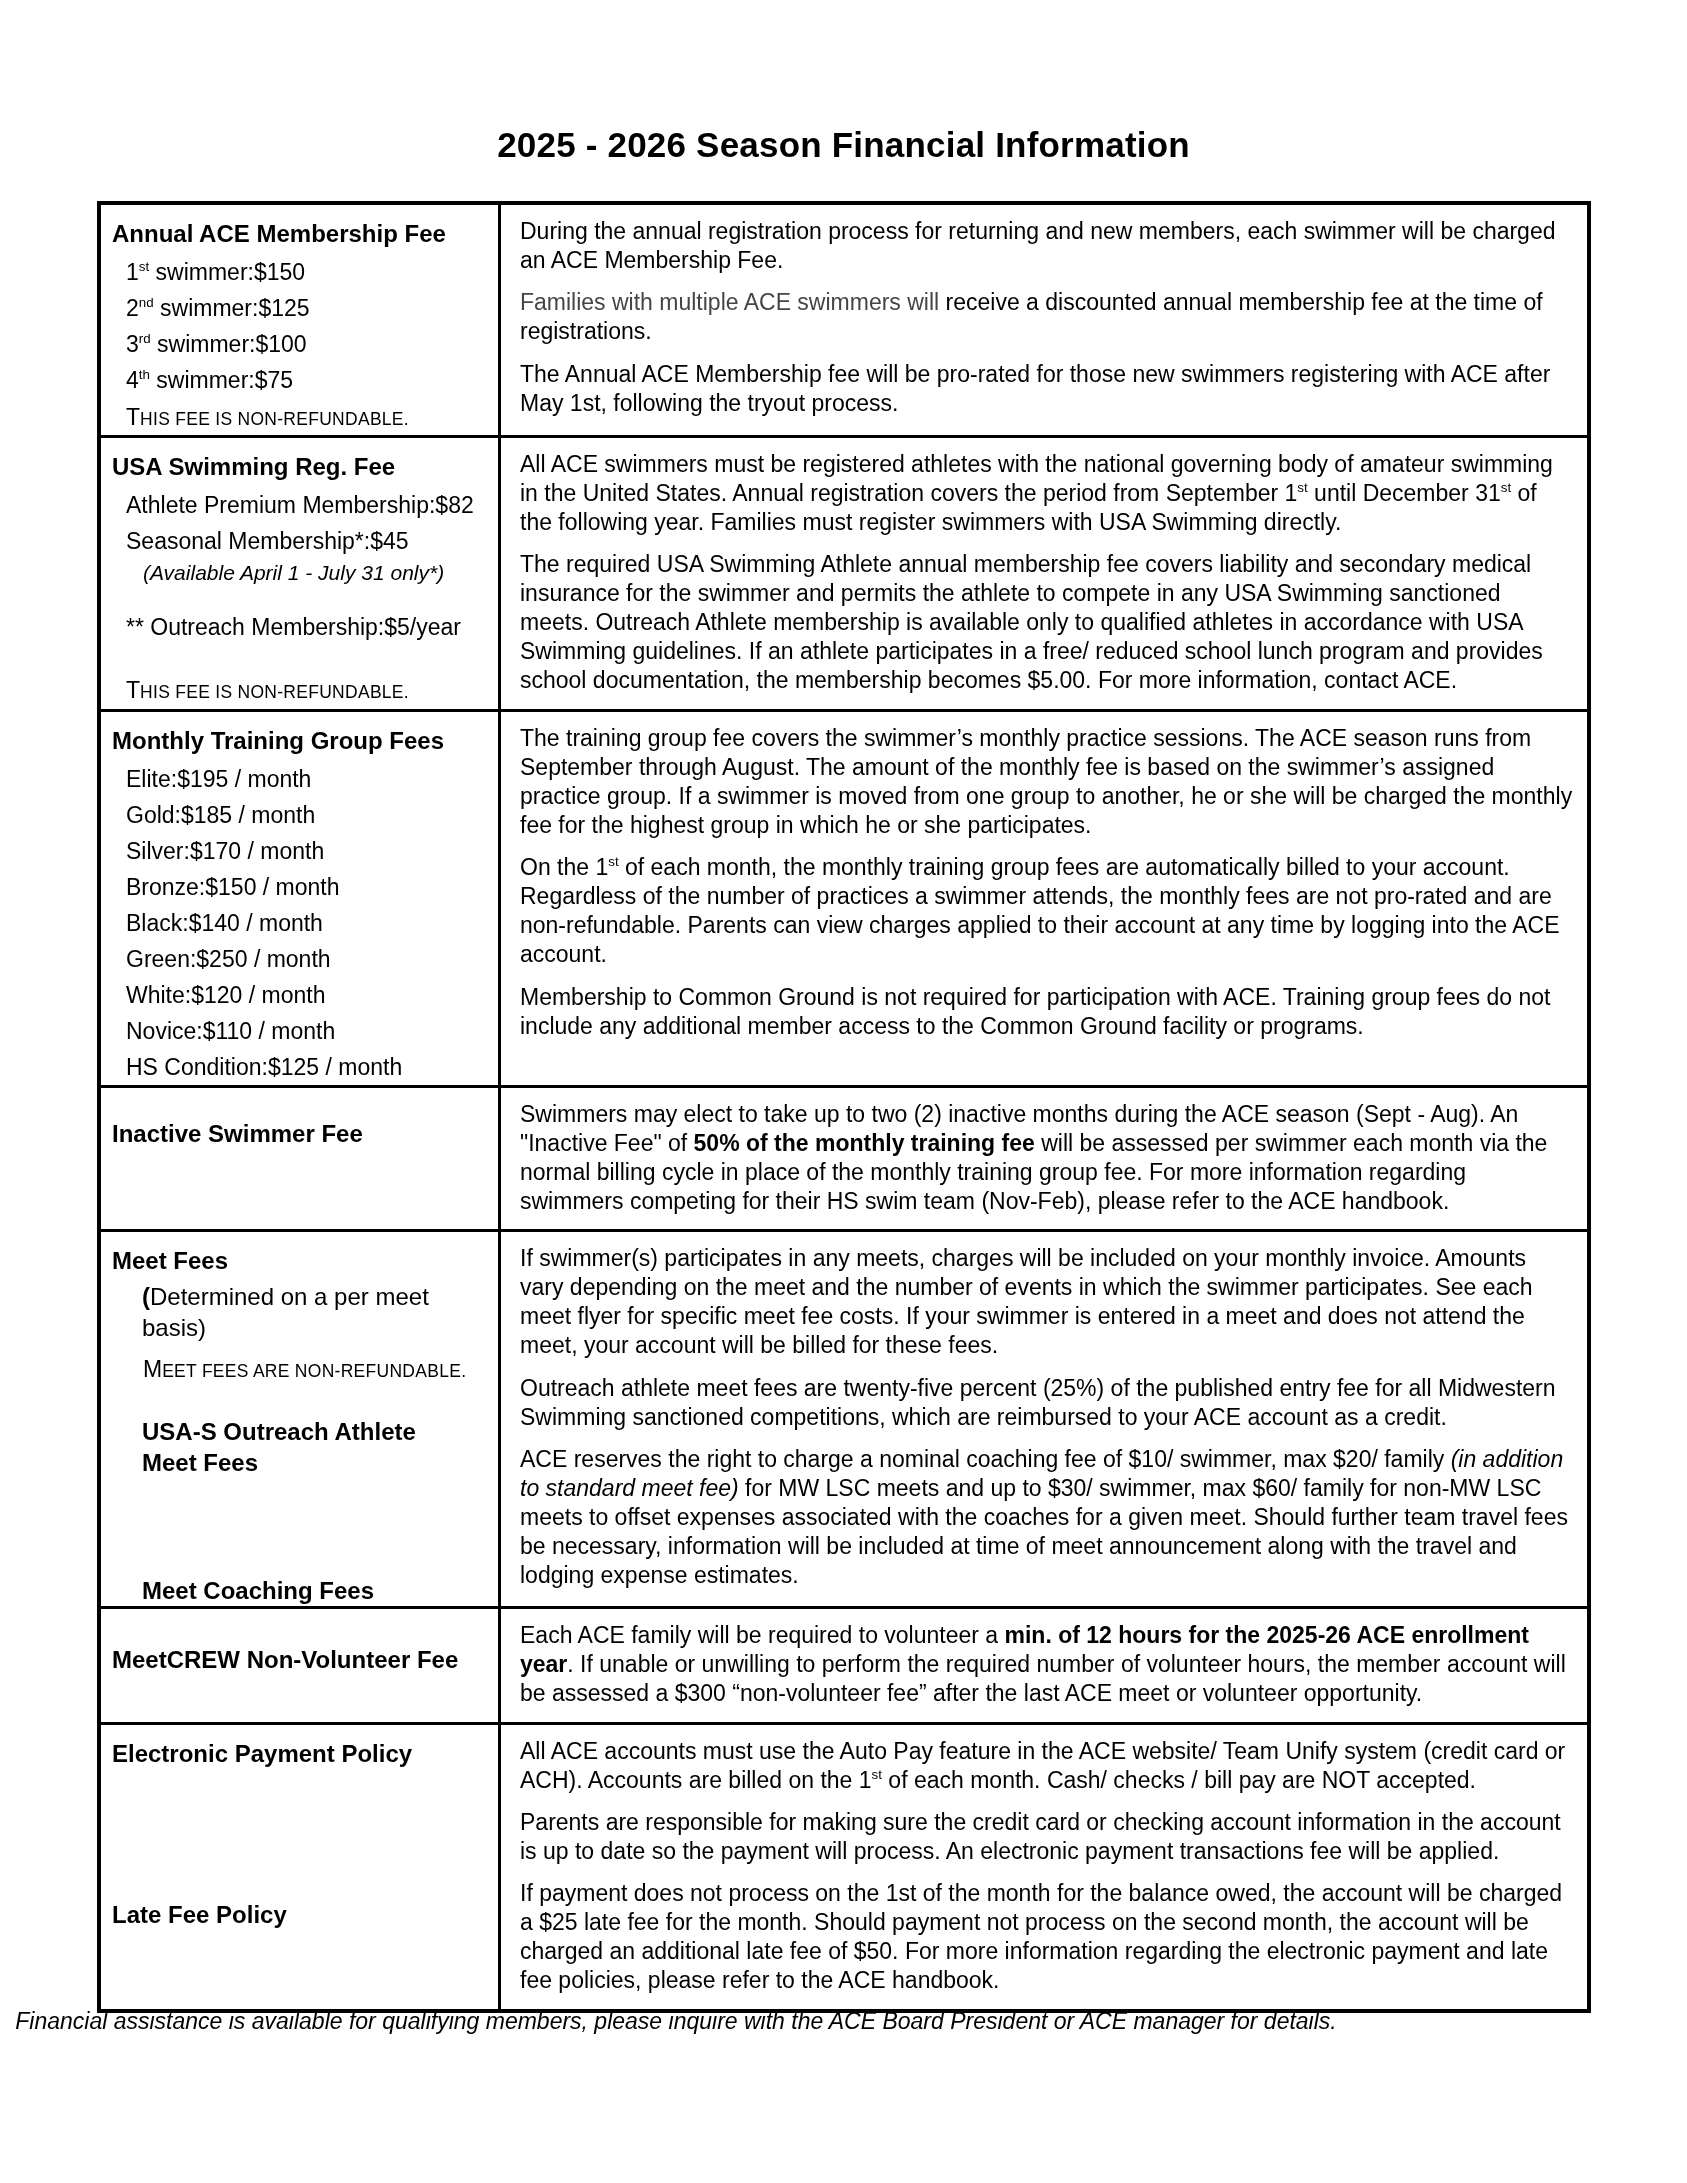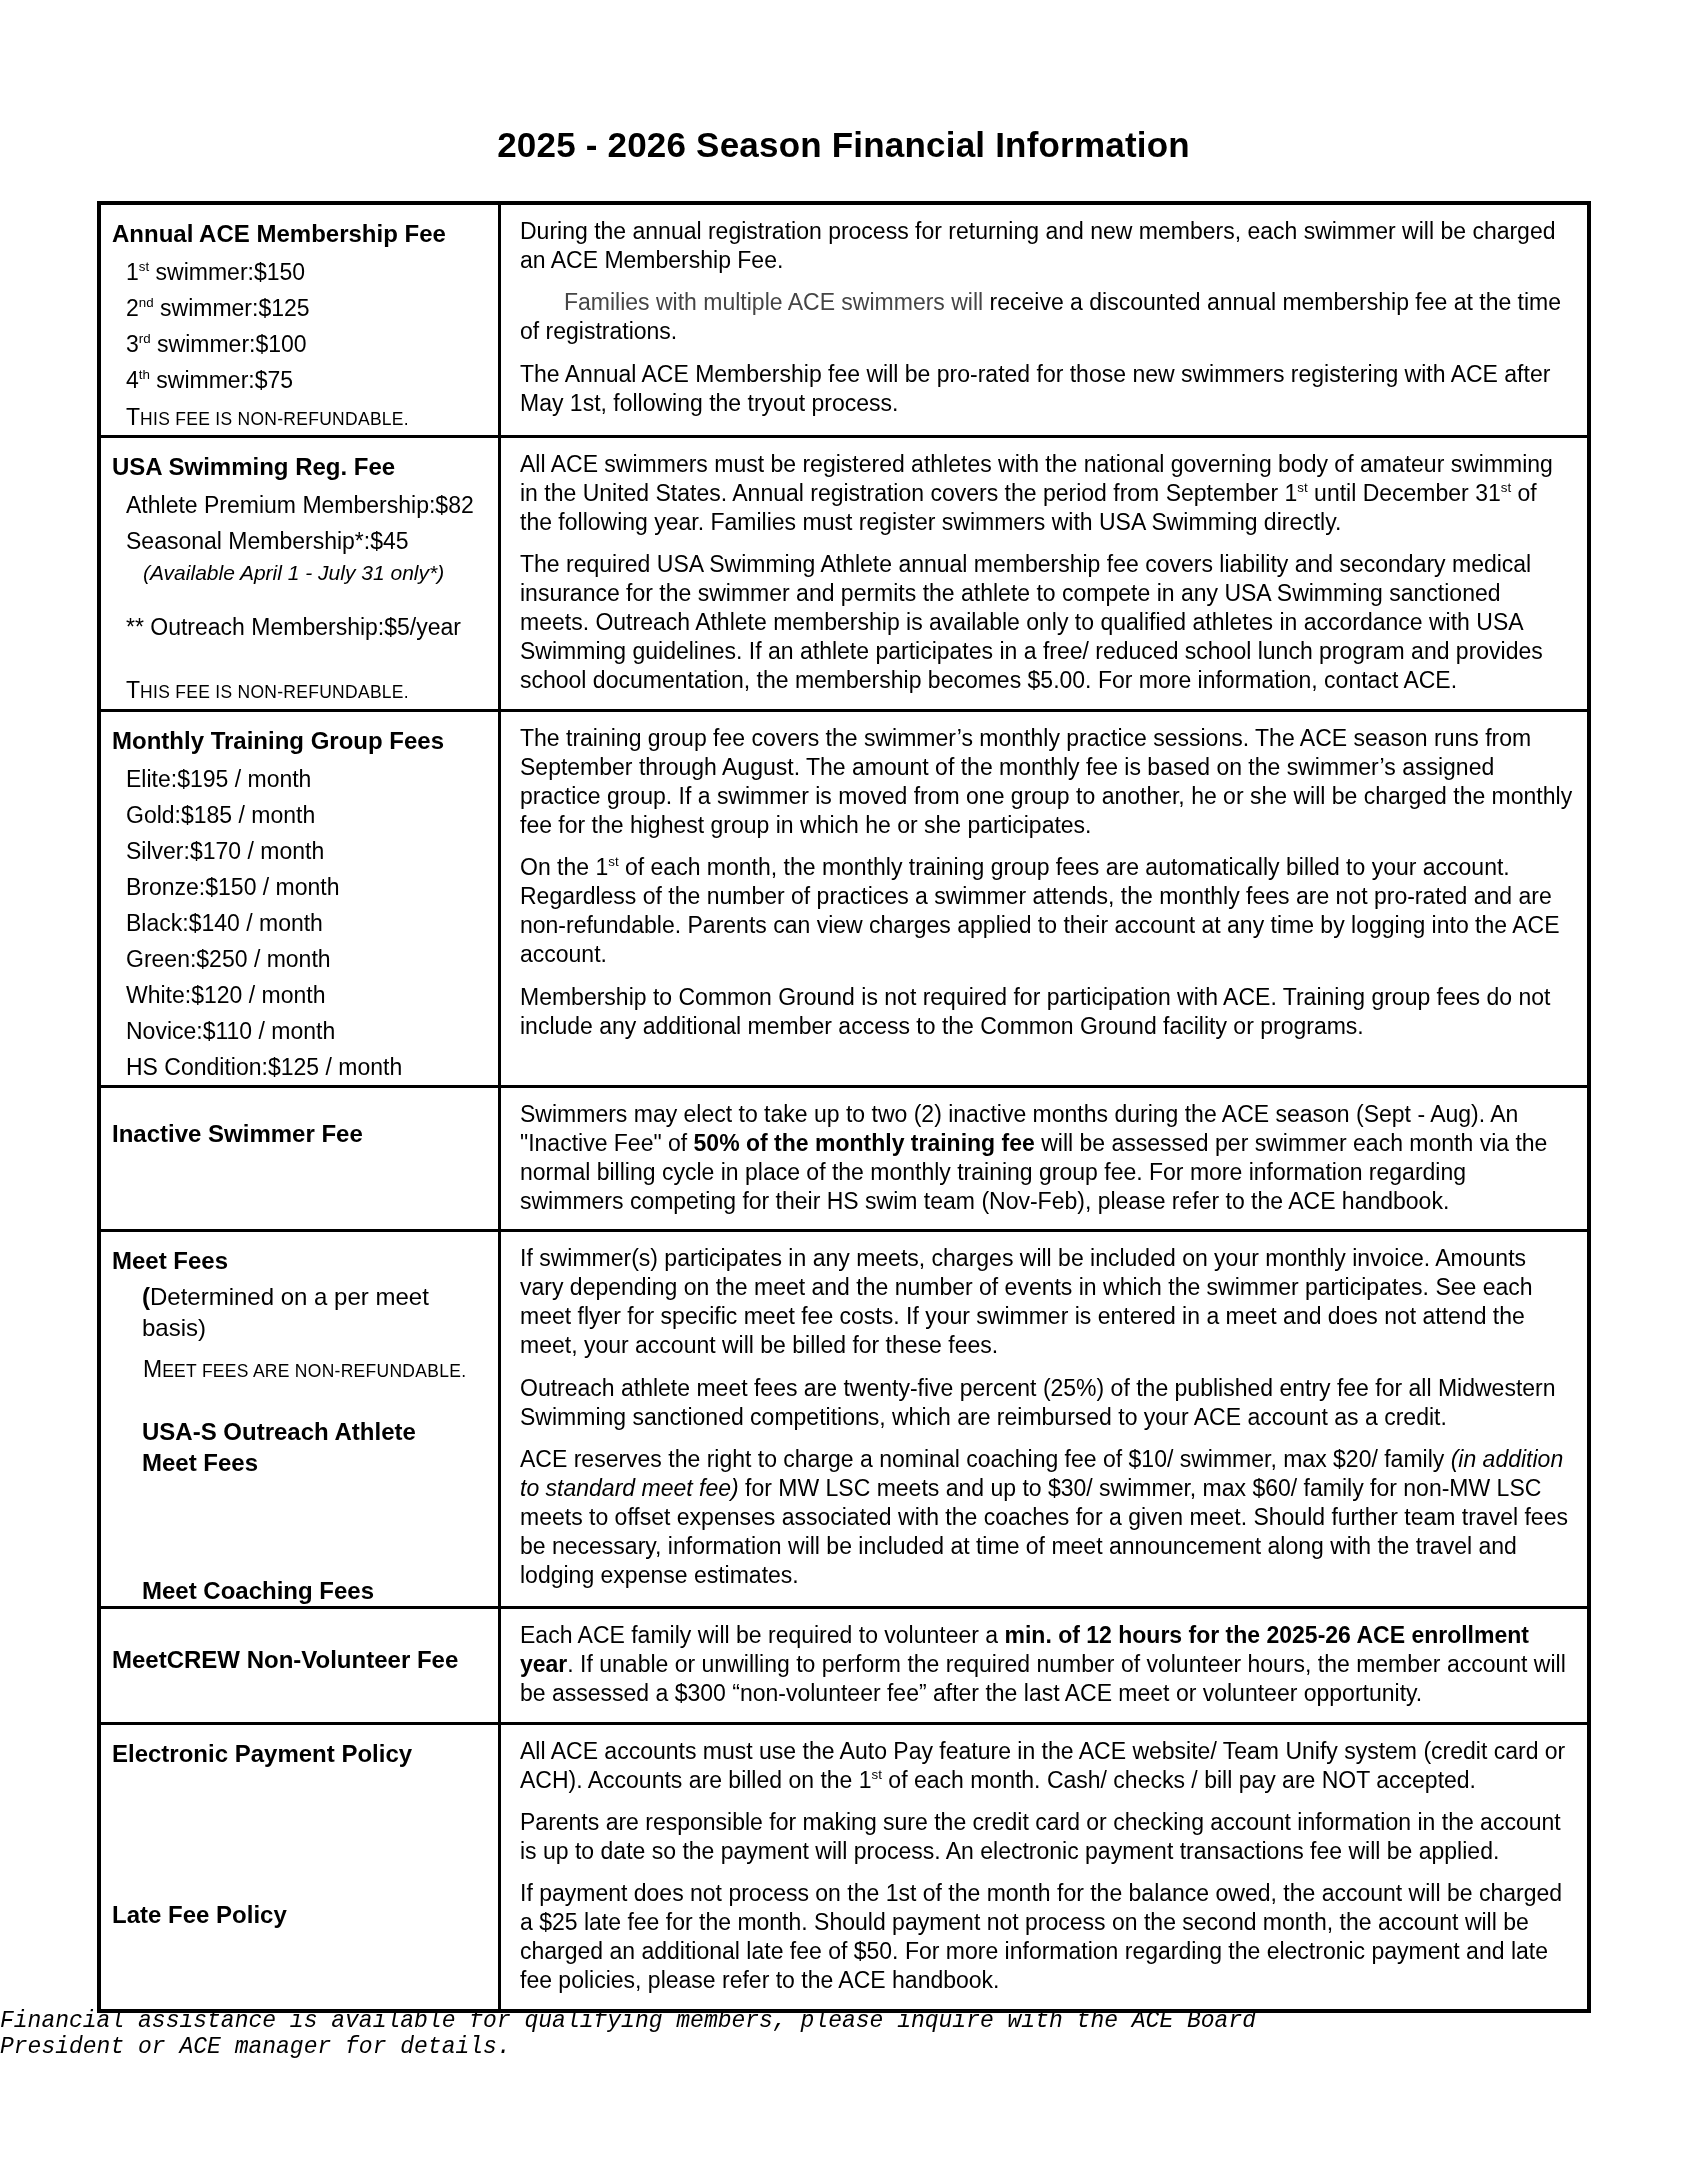--- a/index.html
+++ b/index.html
@@ -20,27 +20,27 @@
   .lcell .line{font-size:24px;margin-left:30px;}
   .fee-row{display:flex;justify-content:flex-start;margin-left:14px;
            font-size:23px;line-height:36px;white-space:nowrap;}
   .w492 .fee-row{width:244px;}
   .w698 .fee-row{width:346px;}
   .w638 .fee-row{width:317px;}
   .iline{font-style:italic;font-size:21px;line-height:28px;margin-left:31px;white-space:nowrap;}
   .note{font-size:23px;line-height:32px;margin-left:14px;margin-top:3px;white-space:nowrap;}
   .note-ind{margin-left:31px;}
   .para{font-size:23px;line-height:29px;margin:0 0 13.4px 0;}
-  .footer-note{position:absolute;top:2008px;left:0;width:1352px;
-               font-style:italic;font-size:23px;font-family:Liberation Mono, monospace;}
+  .footer-note{position:absolute;top:2008px;left:0;width:1352px;text-align:center;
+               font-style:italic;font-size:23px;}
   
   .b{font-weight:700;}
   .i{font-style:italic;}
   .sup{font-size:0.58em;vertical-align:super;line-height:0;}
-  .g{color:#454545;margin-left:44px;}
+  .g{color:#454545;}
   .sc{font-size:0.76em;letter-spacing:0.3px;}
 </style>
 </head>
 <body>
 
 <div class="page">
 
   <div class="doc-title">2025 - 2026 Season Financial Information</div>
 
   <div class="fin-table">

